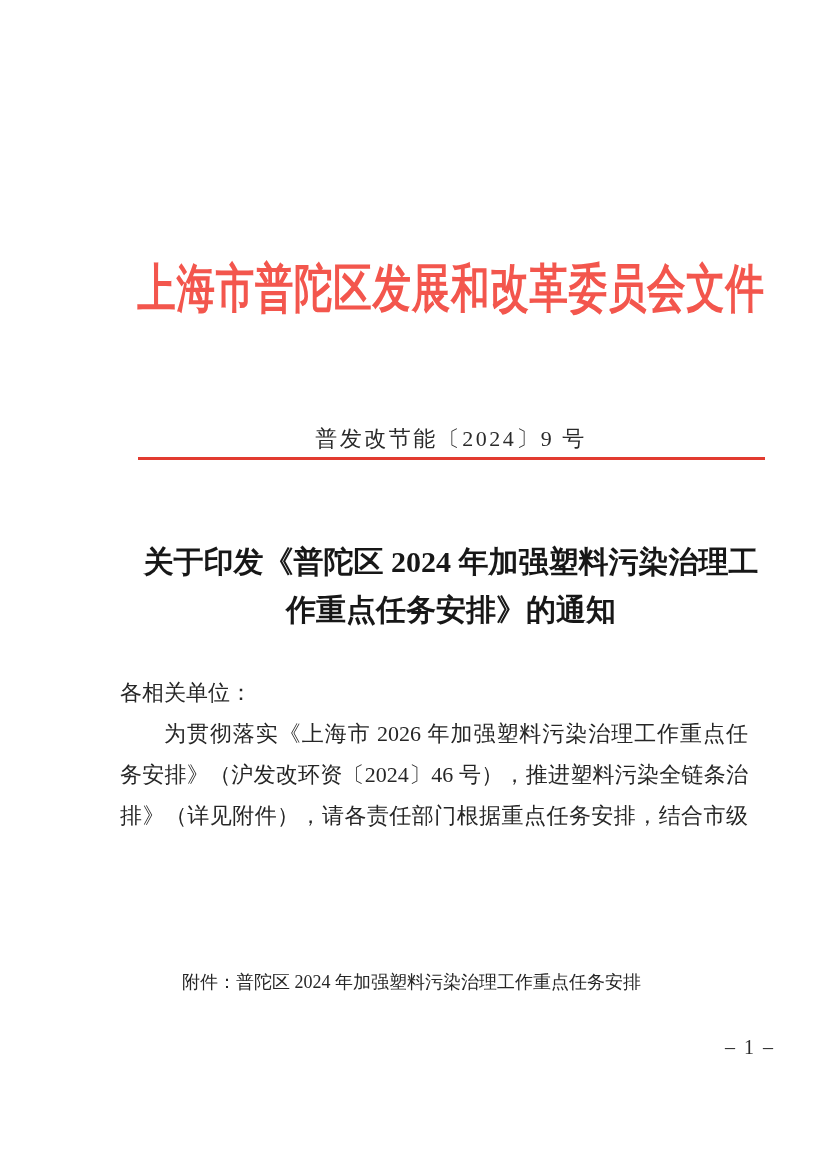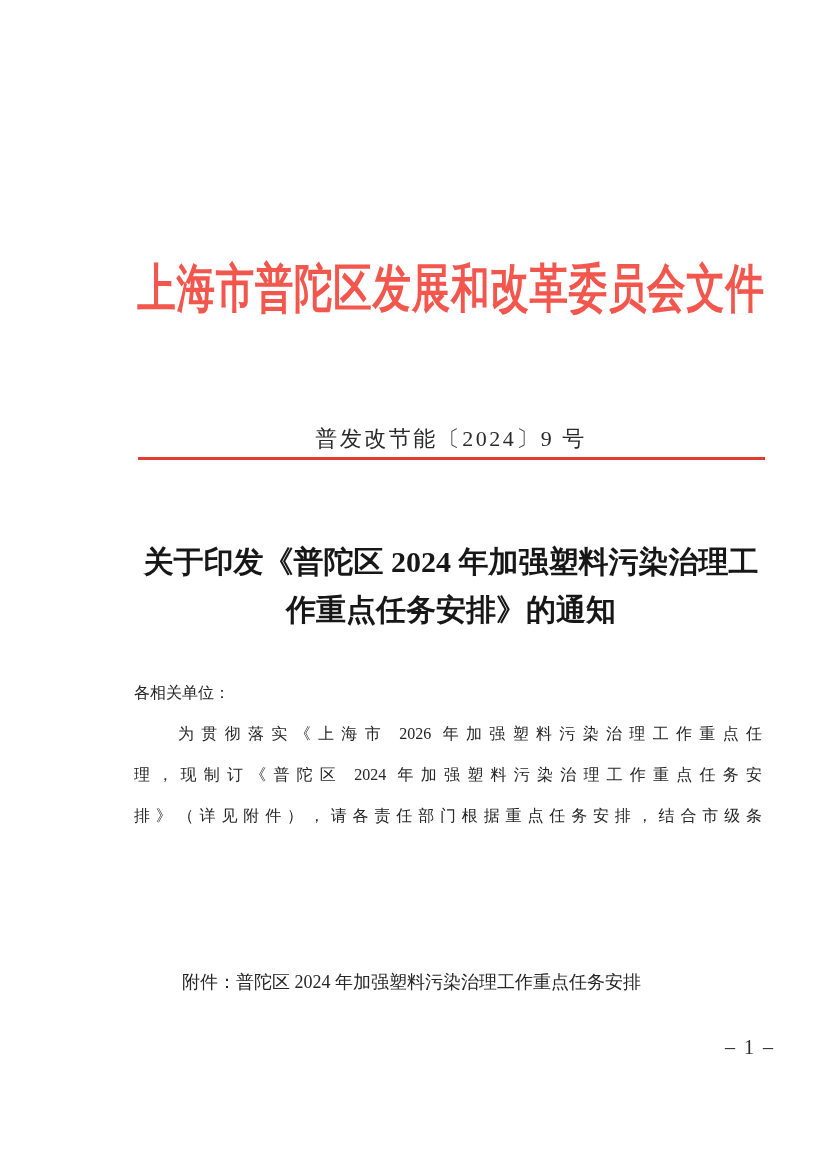--- a/index.html
+++ b/index.html
@@ -68,23 +68,23 @@
     font-size: 30px;
     font-weight: bold;
     line-height: 48px;
     color: #171717;
     white-space: nowrap;
   }
   
   .body-block {
     position: absolute;
     top: 672px;
-    left: 96px;
+    left: 82px;
     width: 628px;
-    font-size: 16px;
+    font-size: 22px;
     line-height: 41px;
     color: #262626;
   }
   .line { height: 41px; overflow: hidden; }
   .just {
     text-align: justify;
     text-align-last: justify;
   }
   .indent { padding-left: 44px; }
   
@@ -124,21 +124,21 @@
   <div class="red-rule"></div>
 
   <div class="doc-title">
     <div>关于印发《普陀区 2024 年加强塑料污染治理工</div>
     <div>作重点任务安排》的通知</div>
   </div>
 
   <div class="body-block">
     <div class="line">各相关单位：</div>
     <div class="line just indent">为贯彻落实《上海市 2026 年加强塑料污染治理工作重点任</div>
-    <div class="line just">理，现制订《普陀区 2024 年加强塑料污染治理工作重点任务安</div>
+    <div class="line just">务安排》（沪发改环资〔2024〕46 号），推进塑料污染全链条治</div>
     <div class="line just">排》（详见附件），请各责任部门根据重点任务安排，结合市级条</div>
   </div>
 
   <div class="attachment">附件：普陀区 2024 年加强塑料污染治理工作重点任务安排</div>
 
   <div class="page-number">– 1 –</div>
 
 </div>
 
 </body></html>

